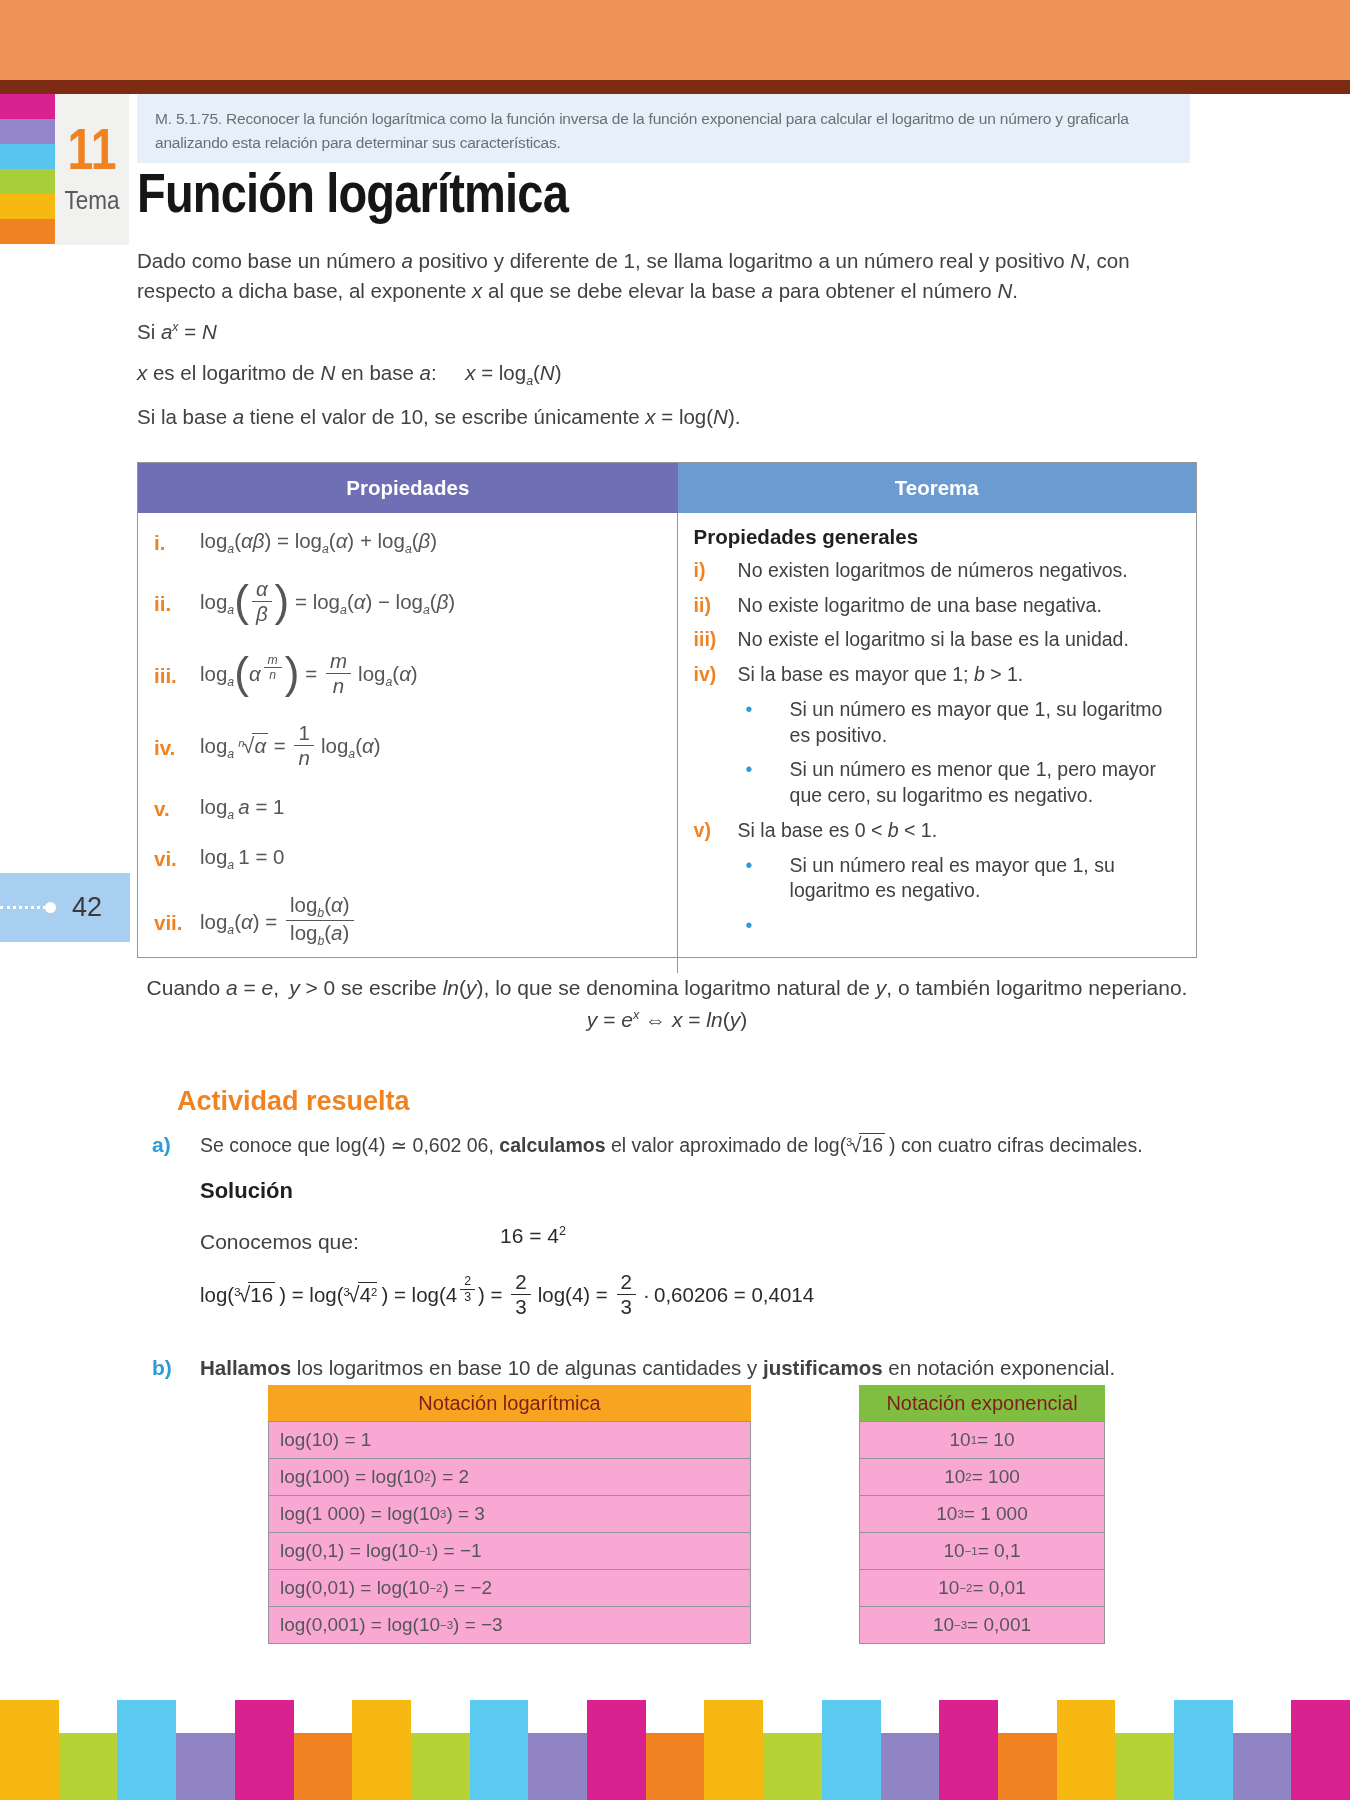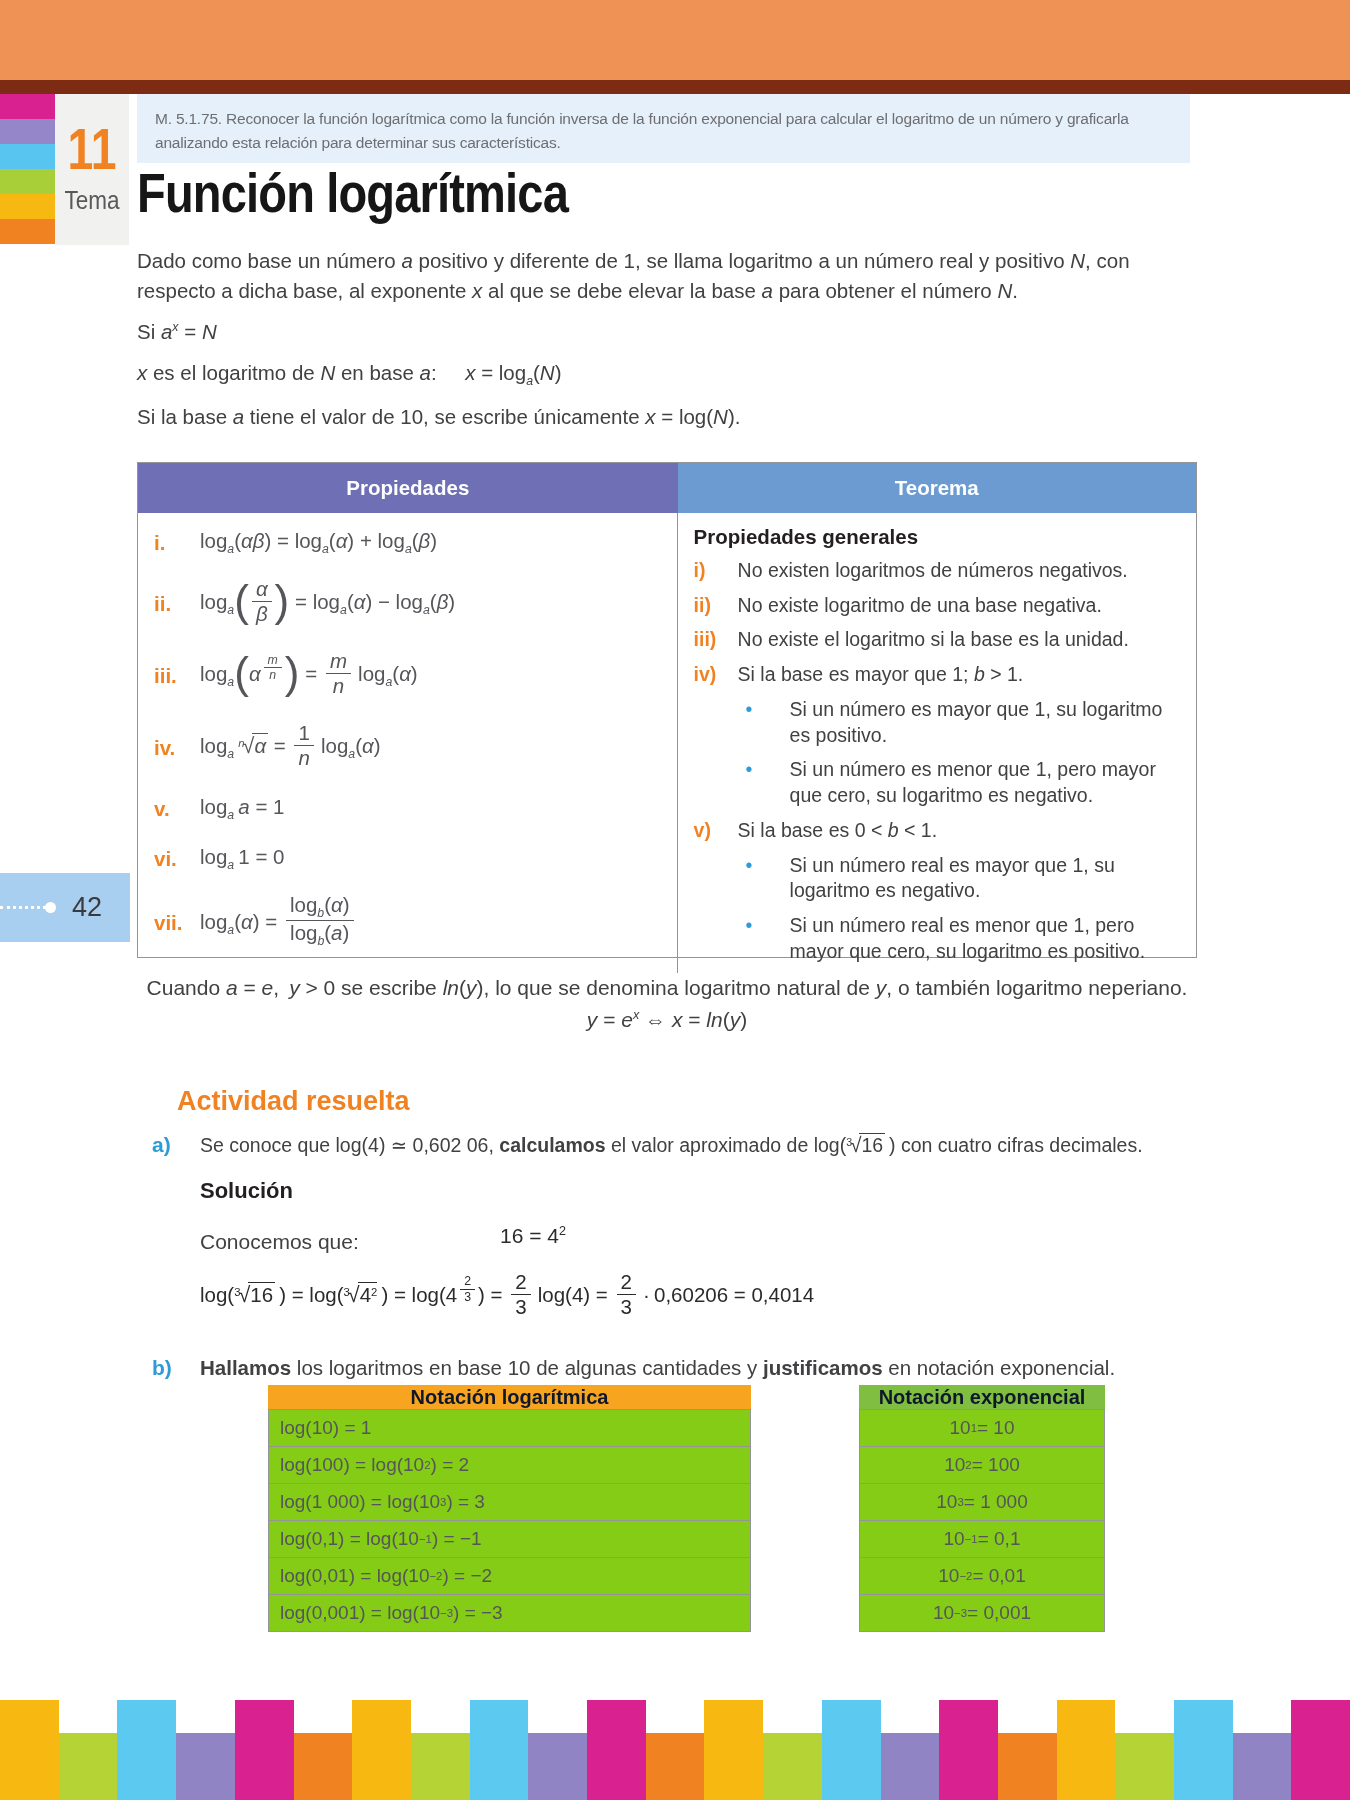--- a/index.html
+++ b/index.html
@@ -58,25 +58,25 @@
   .item-a{left:152px;top:1133px;}
   .item-b{left:152px;top:1356px;font-size:20.5px;}
   .sol{position:absolute;left:200px;top:1178px;font-size:22px;font-weight:bold;color:#231F20;}
   .known{position:absolute;left:200px;top:1230px;font-size:21px;}
   .knownf{position:absolute;left:500px;top:1224px;font-size:21px;color:#2B2B2B;}
   .mainf{position:absolute;left:200px;top:1272px;font-size:20.5px;color:#2B2B2B;}
   
   .ntable{position:absolute;}
   .ltable{left:268px;top:1385px;width:483px;}
   .rtable{left:859px;top:1385px;width:246px;}
-  .nhead{height:24px;color:#0f172a;font-weight:bold;font-size:20px;display:flex;align-items:center;justify-content:center;}
+  .nhead{height:36px;color:#7f1d1d;font-weight:normal;font-size:20px;display:flex;align-items:center;justify-content:center;}
   .ltable .nhead{background:var(--lheader,#F7A521);}
   .rtable .nhead{background:var(--eheader,#80BE41);}
   .nrow{height:38px;border:1px solid #939598;margin-top:-1px;display:flex;align-items:center;
-        font-size:19px;color:#55565A;background:#84cc16;box-sizing:border-box;}
+        font-size:19px;color:#55565A;background:#f9a8d4;box-sizing:border-box;}
   .ltable .nrow{padding-left:11px;}
   .rtable .nrow{justify-content:center;}
   .ntable .nrow:first-of-type{margin-top:0;}
   
   .footer{position:absolute;left:0;top:1700px;width:1350px;height:100px;display:flex;}
   .footer div{flex:1;}
   .footer div.short{margin-top:33px;}
   
   i{font-style:italic;}
   sup,sub{font-size:.6em;}
@@ -202,21 +202,20 @@
             <div class="titem">
               <span class="tl">v)</span>
               <span class="tt">Si la base es 0 &lt; <i>b</i> &lt; 1.</span>
             </div>
             <div class="tbullet">
               <span class="bd">•</span>
               <span class="bt">Si un número real es mayor que 1, su logaritmo es negativo.</span>
             </div>
             <div class="tbullet">
               <span class="bd">•</span>
-              <span class="bt">Si un número real es menor que 1, pero mayor que cero, su logaritmo es positivo.</span>
             </div>
           </div>
       </div>
     </div>
   </div>
 
   <div class="pagetab">
     <span class="dots"></span>
     <span class="dot"></span>
     <span class="pnum">42</span>

